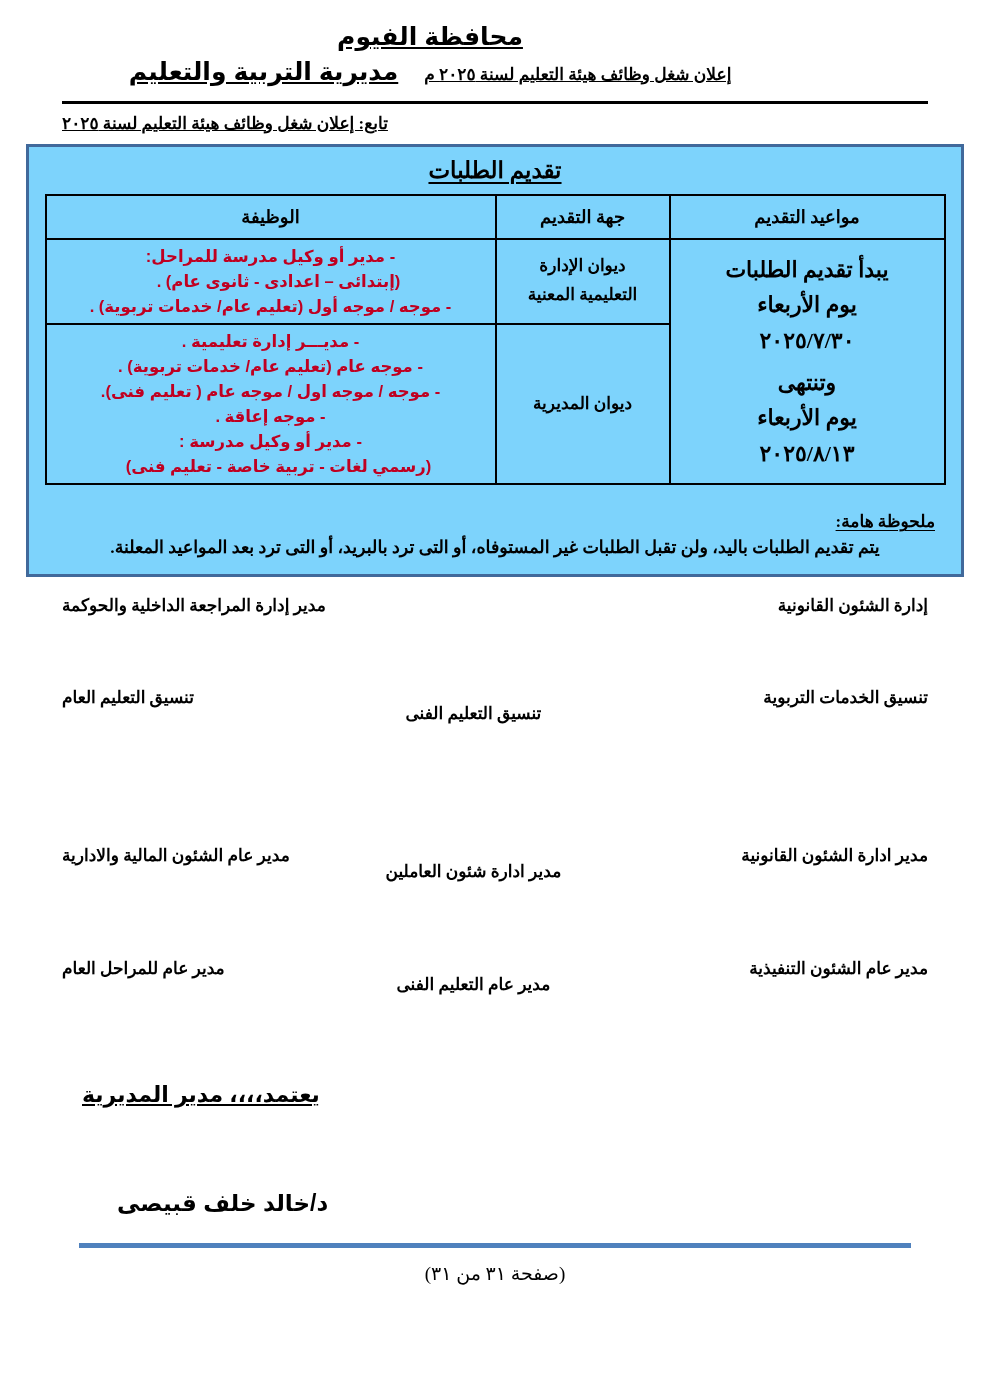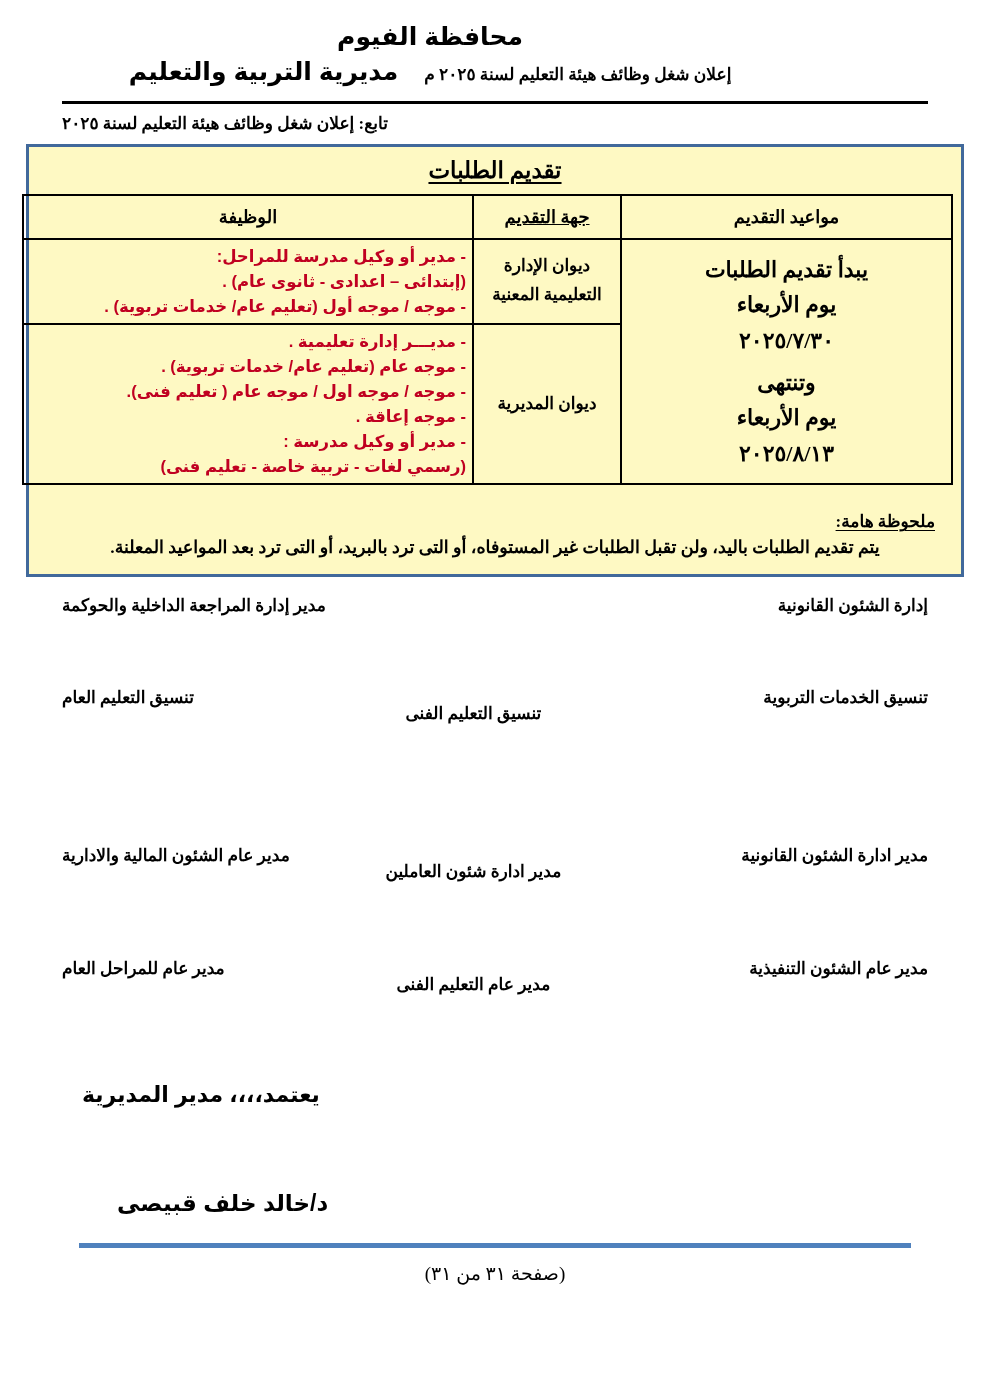--- a/index.html
+++ b/index.html
@@ -19,20 +19,21 @@
     position: relative;
     width: 990px;
     height: 1400px;
     box-sizing: border-box;
   }
 
   
   .header {
     padding: 22px 62px 0 62px;
     box-sizing: border-box;
+    text-decoration: underline;
   }
   .header-title-block {
     text-align: center;
     margin-right: 130px;
   }
   .org-line-1 {
     font-family: "Liberation Sans", "DejaVu Sans", sans-serif;
     font-weight: bold;
     font-size: 25px;
     line-height: 1.15;
@@ -72,21 +73,21 @@
     font-size: 17px;
     padding: 9px 0 10px 0;
   }
 
   
   .blue-box {
     margin: 0 26px;
     border: 3px solid #41699b;
     box-sizing: border-box;
     padding: 6px 8px 12px 8px;
-    background: #fef9c3;
+    background: #7dd3fc;
   }
   .box-title {
     text-align: center;
     font-family: "Liberation Serif", "DejaVu Serif", serif;
     font-weight: bold;
     font-size: 23px;
     text-decoration: underline;
     text-underline-offset: 4px;
     padding: 4px 0 10px 0;
   }
@@ -106,25 +107,25 @@
     box-sizing: border-box;
   }
   table.jobs-table th {
     text-align: center;
     font-family: "Liberation Serif", "DejaVu Serif", serif;
     font-weight: bold;
     font-size: 18px;
     height: 44px;
   }
   th.col-job    { width: 450px; }
-  th.col-place  { width: 148px; text-decoration: underline; }
-  th.col-dates  { width: 331px; }
+  th.col-place  { width: 174px; }
+  th.col-dates  { width: 275px; }
 
   td.cell-job {
-    text-align: right;
+    text-align: center;
     color: #c00021;
     font-family: "Liberation Sans", "DejaVu Sans", sans-serif;
     font-weight: bold;
     font-size: 16.5px;
     line-height: 1.52;
     padding-left: 14px;
     border-radius: 24px;
   }
   td.cell-job .ln { display: block; white-space: nowrap; }
   td.cell-job .ln.indent { padding-left: 16px; }
@@ -205,20 +206,21 @@
     padding: 0 62px;
     box-sizing: border-box;
     margin-top: 86px;
   }
   .approval-line {
     font-family: "Liberation Sans", "DejaVu Sans", sans-serif;
     font-weight: bold;
     font-size: 22px;
     text-align: left;
     padding-left: 20px;
+    text-decoration: underline;
   }
   .approval-name {
     font-family: "Liberation Sans", "DejaVu Sans", sans-serif;
     font-weight: bold;
     font-size: 23px;
     text-align: left;
     padding-left: 55px;
     margin-top: 82px;
   }
 

